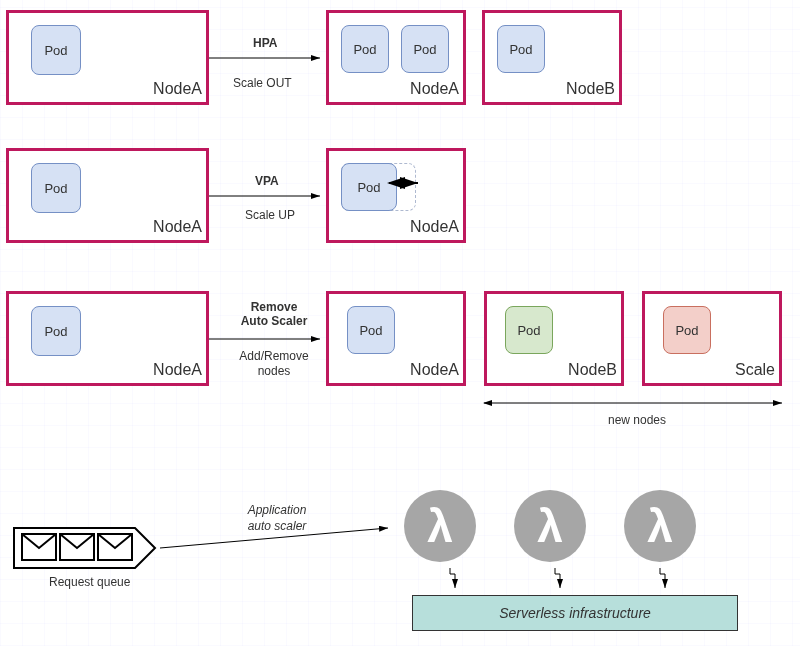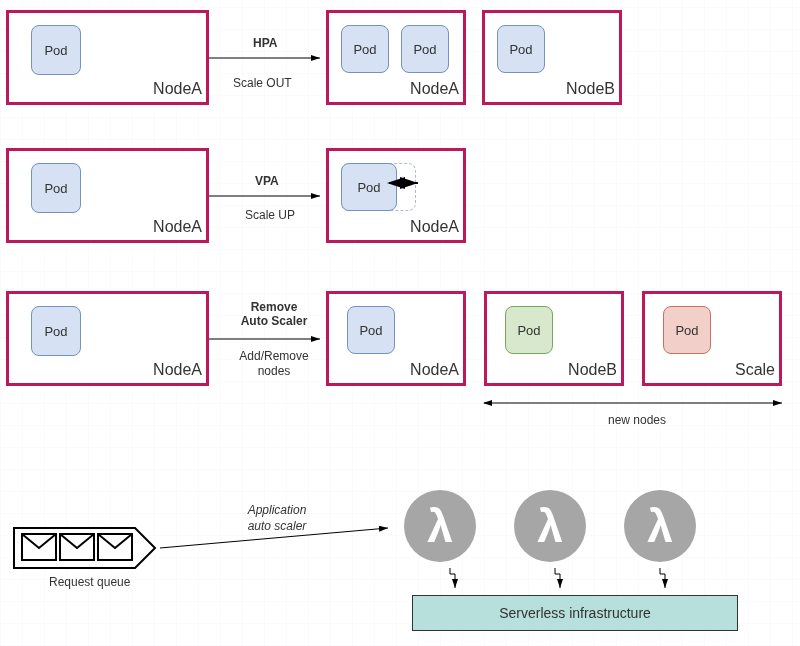--- a/index.html
+++ b/index.html
@@ -143,21 +143,21 @@
 
 <div class="txt" style="left:600px; top:413px;margin-left:8px;">new nodes</div>
 
 <div class="txt center" style="left:222px; top:503px; width:110px; line-height:1.3;font-style:italic;">
   <div>Application</div>
   <div>auto scaler</div>
 </div>
 
 <div class="txt" style="left:25px; top:575px;margin-left:24px;">Request queue</div>
 
-<div class="serverless-box" style="left:412px; top:595px; width:326px; height:36px;">
+<div class="serverless-box" style="left:412px; top:595px; width:326px; height:36px;font-style:italic;">
   <span>Serverless infrastructure</span>
 </div>
 
 <svg class="overlay" width="800" height="646">
   <defs>
     <marker id="arrowR" markerWidth="10" markerHeight="10" refX="9" refY="3" orient="auto">
       <path d="M0,0 L9,3 L0,6 Z" fill="#000"></path>
     </marker>
     <marker id="arrowL" markerWidth="10" markerHeight="10" refX="1" refY="3" orient="auto">
       <path d="M9,0 L0,3 L9,6 Z" fill="#000"></path>

